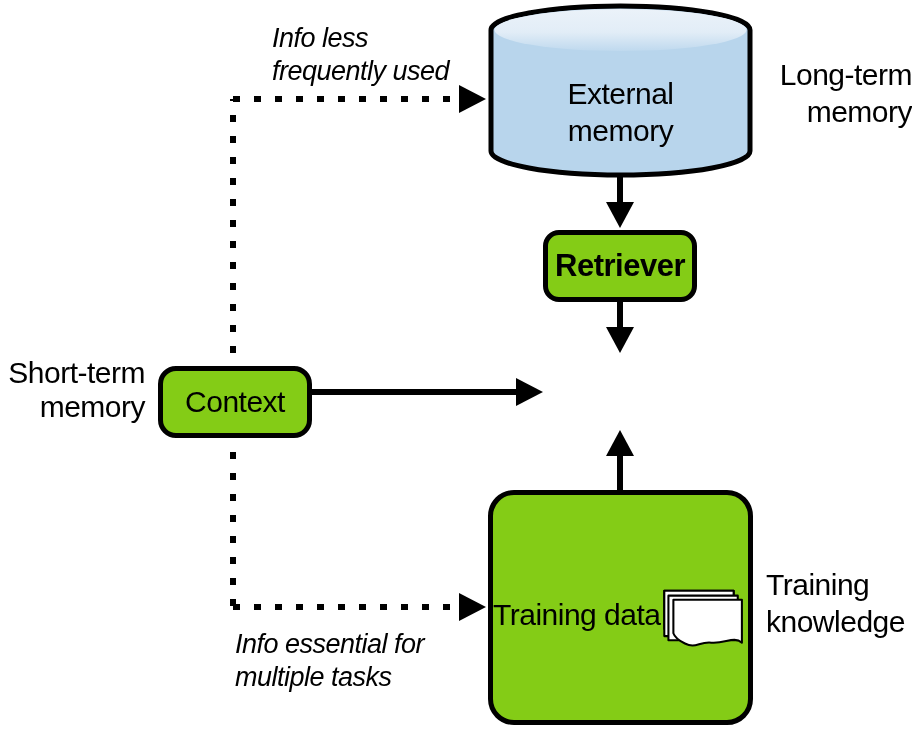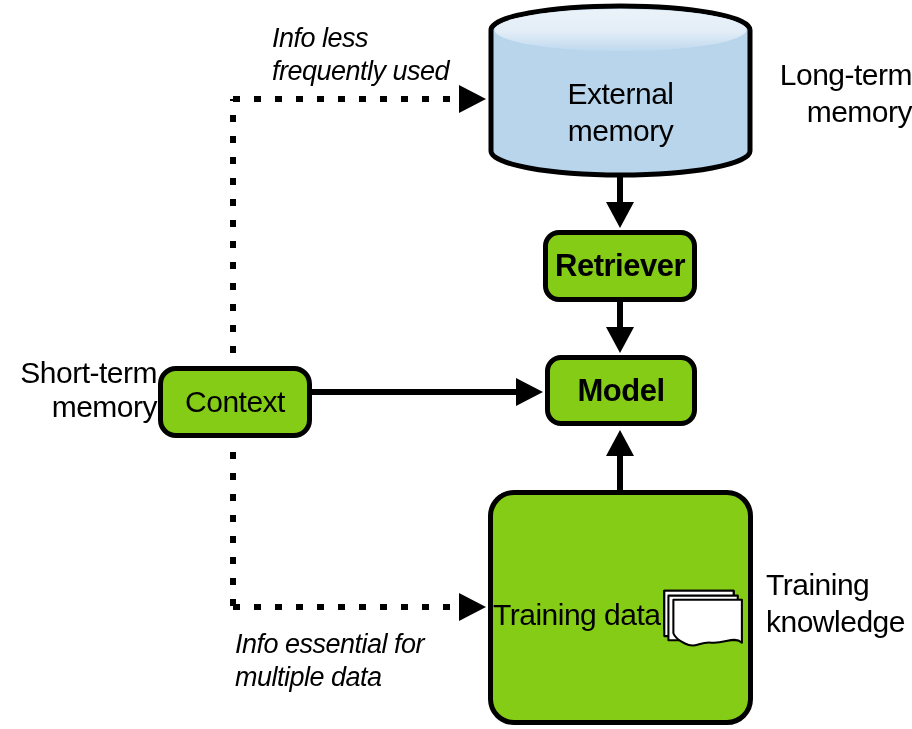--- a/index.html
+++ b/index.html
@@ -64,21 +64,21 @@
   
   .side-label {
     position: absolute;
     font-size: 30px;
     line-height: 37px;
     letter-spacing: -0.5px;
     z-index: 3;
   }
   .side-label span { display: block; white-space: nowrap; }
   #long-term-label  { left: 766px; top: 56px;  width: 146px; text-align: right; }
-  #short-term-label { left: 0px;   top: 356px; width: 145px; text-align: right; line-height: 34px; padding-left: 12px; }
+  #short-term-label { left: 0px;   top: 356px; width: 145px; text-align: right; line-height: 34px; }
   #internal-label   { left: 766px; top: 566px; width: 146px; text-align: left; }
 
   
   .annotation {
     position: absolute;
     font-style: italic;
     font-size: 27px;
     line-height: 33px;
     letter-spacing: -0.5px;
     z-index: 3;
@@ -150,23 +150,20 @@
 
   <div id="long-term-label" class="side-label">
     <span>Long-term</span>
     <span>memory</span>
   </div>
 
   <div id="retriever-box" class="node-box">
     <span class="node-label bold">Retriever</span>
   </div>
 
-  <div id="model-box" class="node-box">
-    <span class="node-label bold">Model</span>
-  </div>
 
   <div id="context-box" class="node-box">
     <span class="node-label">Context</span>
   </div>
 
   <div id="short-term-label" class="side-label">
     <span>Short-term</span>
     <span>memory</span>
   </div>
 
@@ -191,16 +188,16 @@
     <span>Training</span>
     <span>knowledge</span>
   </div>
 
   <div id="info-less-annotation" class="annotation">
     <span>Info less</span>
     <span>frequently used</span>
   </div>
   <div id="info-essential-annotation" class="annotation">
     <span>Info essential for</span>
-    <span>multiple data</span>
+    <span>multiple tasks</span>
   </div>
 
 </div>
 
 </body></html>

